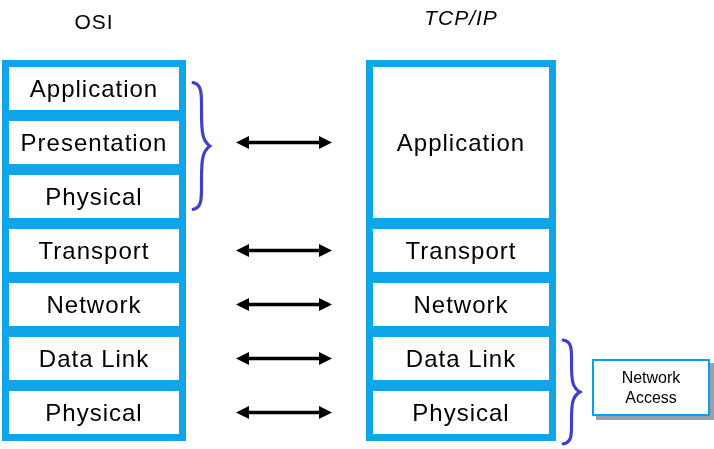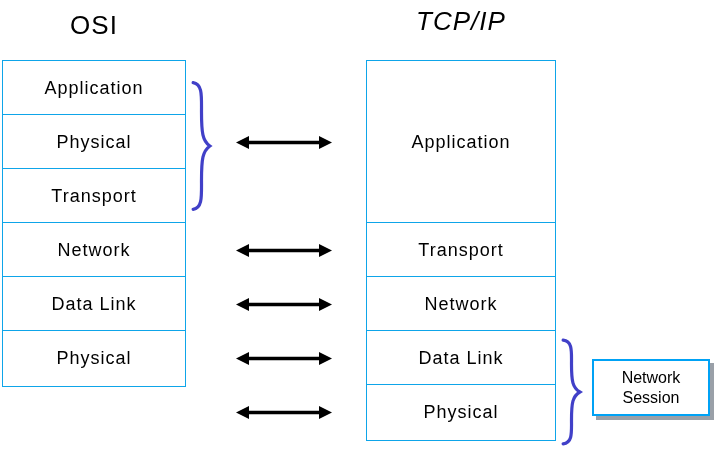--- a/index.html
+++ b/index.html
@@ -12,44 +12,44 @@
   .stage {
     position: relative;
     width: 714px;
     height: 449px;
     background: #ffffff;
     overflow: hidden;
   }
   .col-title {
     position: absolute;
     text-align: center;
-    font-size: 26px;
+    font-size: 21px;
     letter-spacing: 1px;
     color: #000000;
   }
   .osi-title   { left: 2px;   top: 10px; width: 184px; }
   .tcpip-title { left: 366px; top: 6px;  width: 190px; font-style: italic; }
 
   .col {
     position: absolute;
     top: 60px;
   }
   .osi-col { left: 2px;   width: 184px; }
   .tcp-col { left: 366px; width: 190px; }
 
   .layer-box {
     box-sizing: border-box;
     height: 57px;
     margin-top: -3px;
-    border: 1px solid #0ea5e9;
+    border: 7px solid #0ea5e9;
     background: #ffffff;
     display: flex;
     align-items: center;
     justify-content: center;
-    font-size: 18px;
+    font-size: 24px;
     letter-spacing: 1px;
     color: #000000;
   }
   .layer-box:first-child { margin-top: 0; }
   .layer-box.tall { height: 165px; }
 
   .arrow {
     position: absolute;
     left: 236px;
     width: 96px;
@@ -86,20 +86,21 @@
 </head>
 <body>
 
 <div class="stage">
 
   <div class="col-title osi-title">OSI</div>
   <div class="col-title tcpip-title">TCP/IP</div>
 
   <div class="col osi-col">
     <div class="layer-box">Application</div>
+    <div class="layer-box">Presentation</div>
     <div class="layer-box">Physical</div>
     <div class="layer-box">Transport</div>
     <div class="layer-box">Network</div>
     <div class="layer-box">Data Link</div>
     <div class="layer-box">Physical</div>
   </div>
 
   <div class="col tcp-col">
     <div class="layer-box tall">Application</div>
     <div class="layer-box">Transport</div>
@@ -151,16 +152,16 @@
   </div>
 
   <div class="brace brace-right">
     <svg viewBox="0 0 22 100" preserveAspectRatio="none">
       <path d="M3,2 C12,3 11,12 11,24 C11,40 12,46 19,50 C12,54 11,60 11,76 C11,88 12,97 3,98" fill="none" stroke="#4140C8" stroke-width="3.2" stroke-linecap="round" vector-effect="non-scaling-stroke"></path>
     </svg>
   </div>
 
   <div class="na-box">
     <span>Network</span>
-    <span>Session</span>
+    <span>Access</span>
   </div>
 
 </div>
 
 </body></html>

